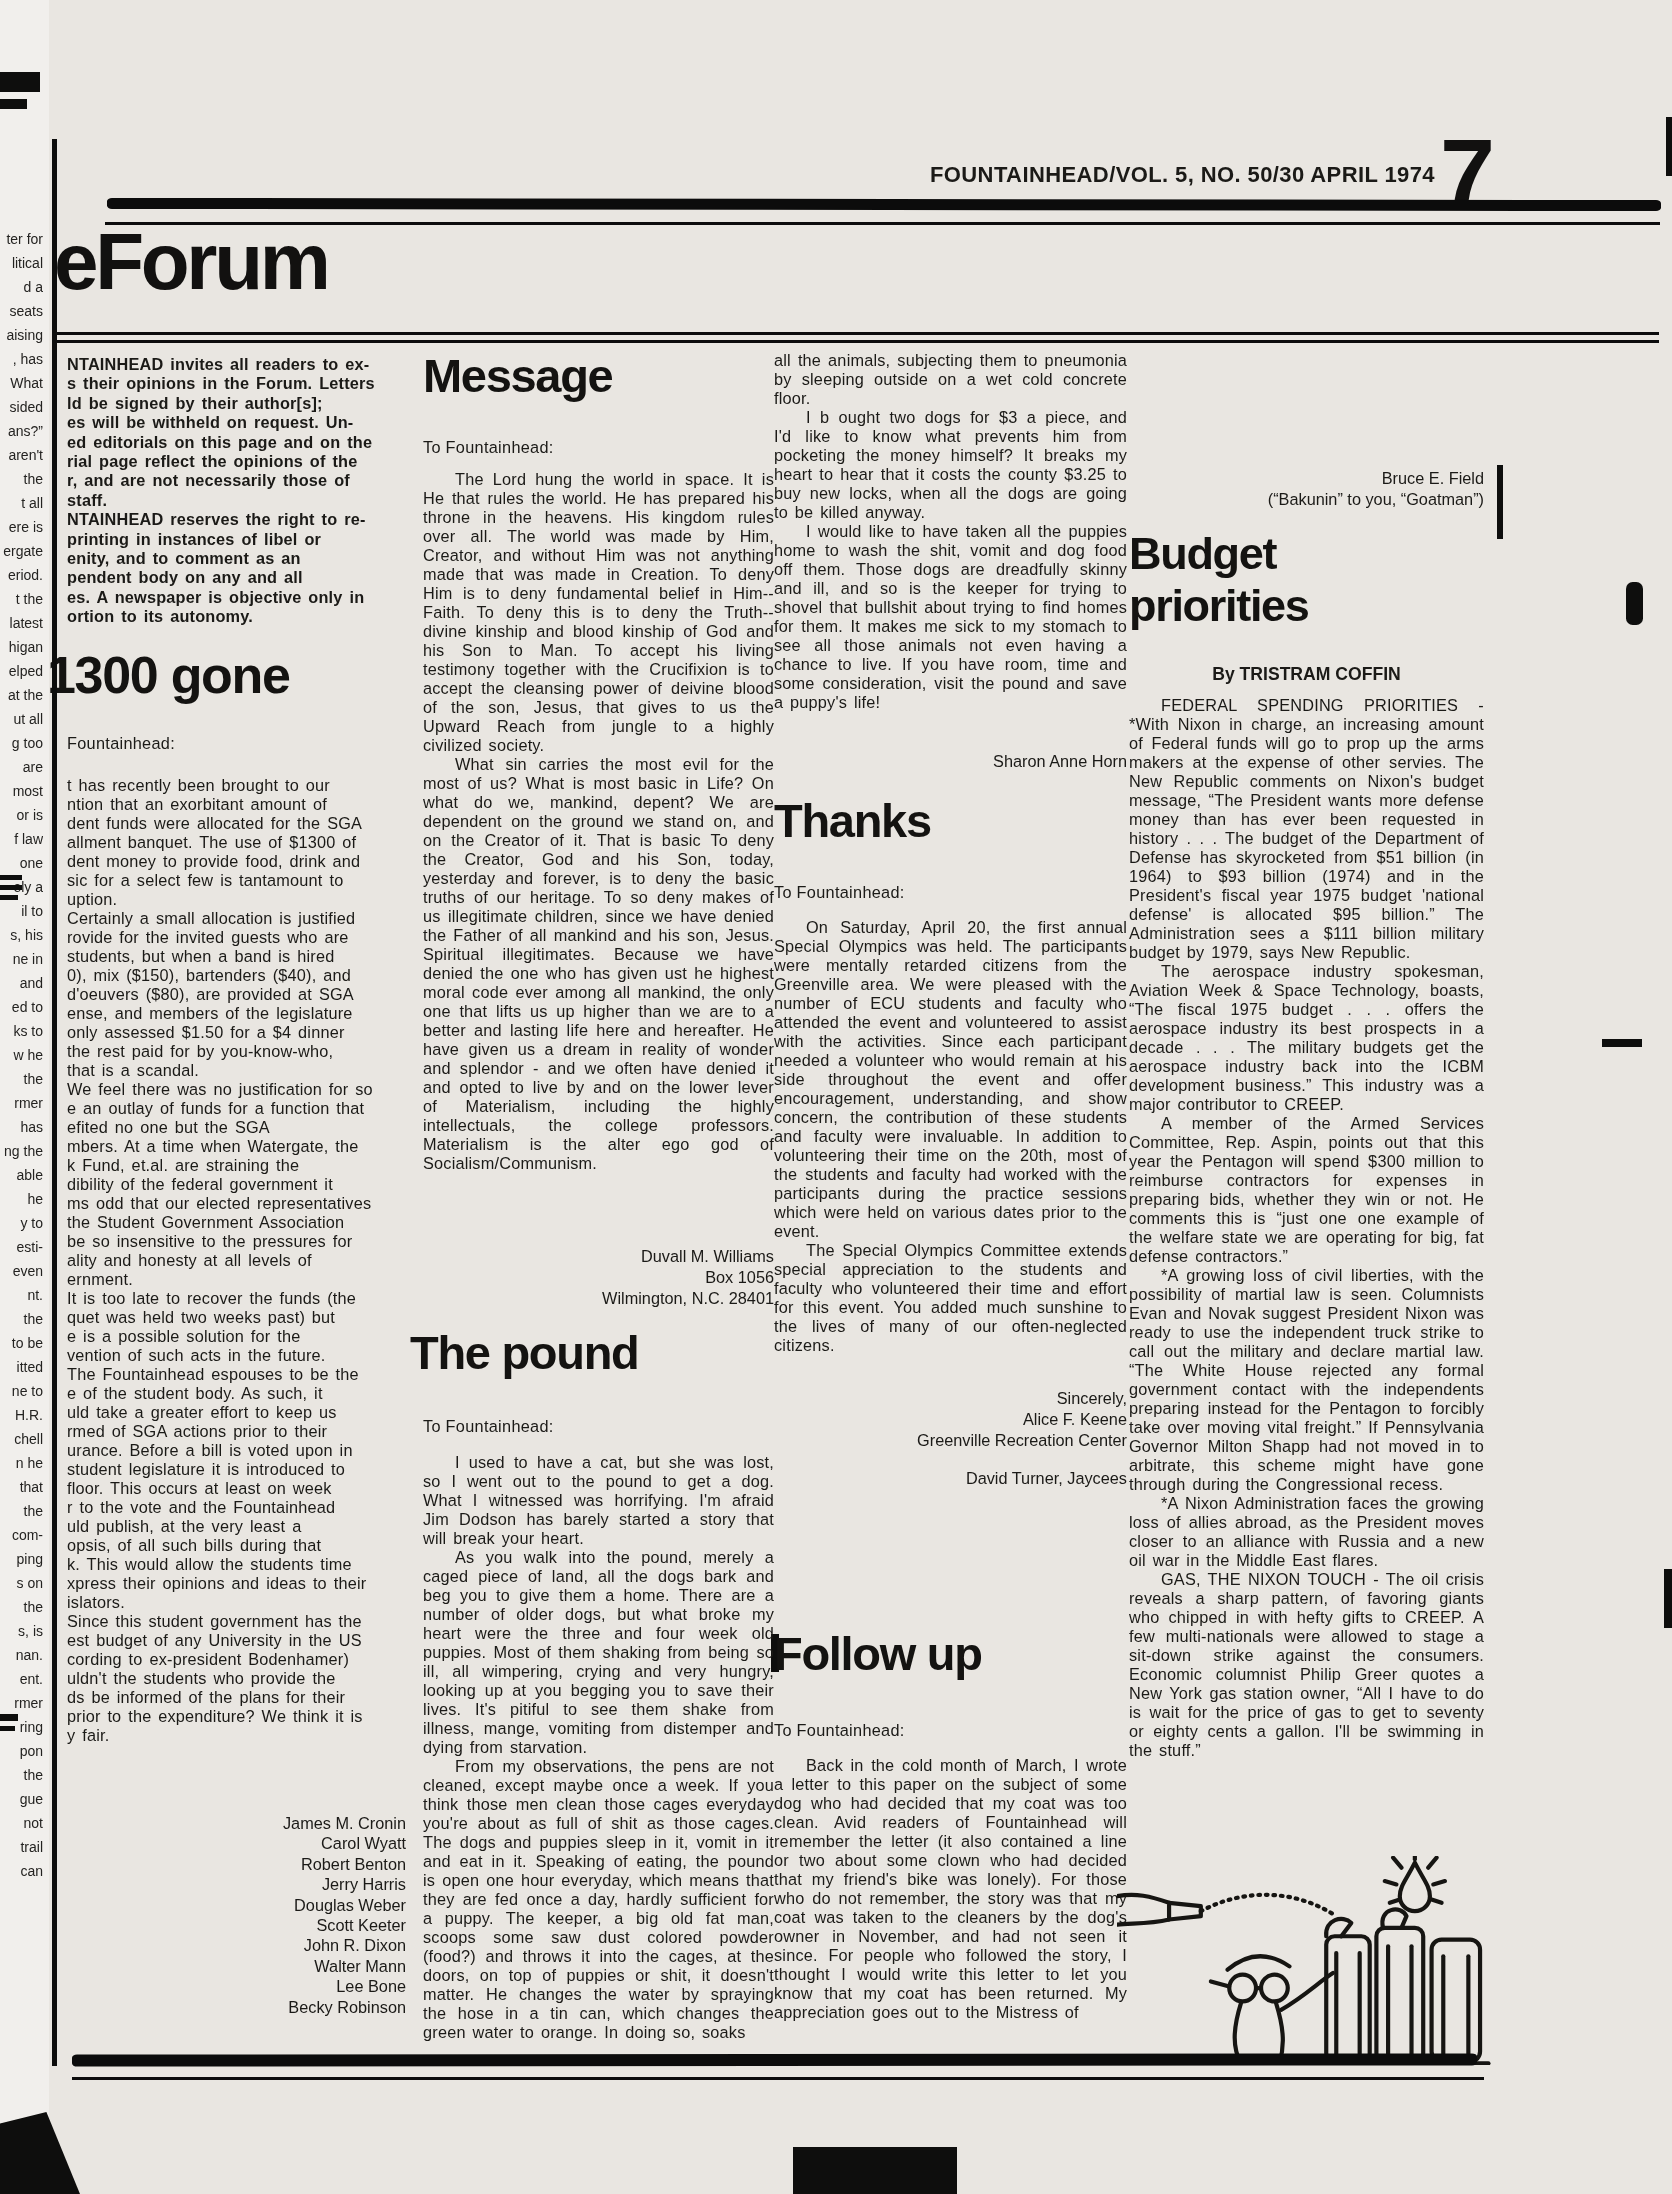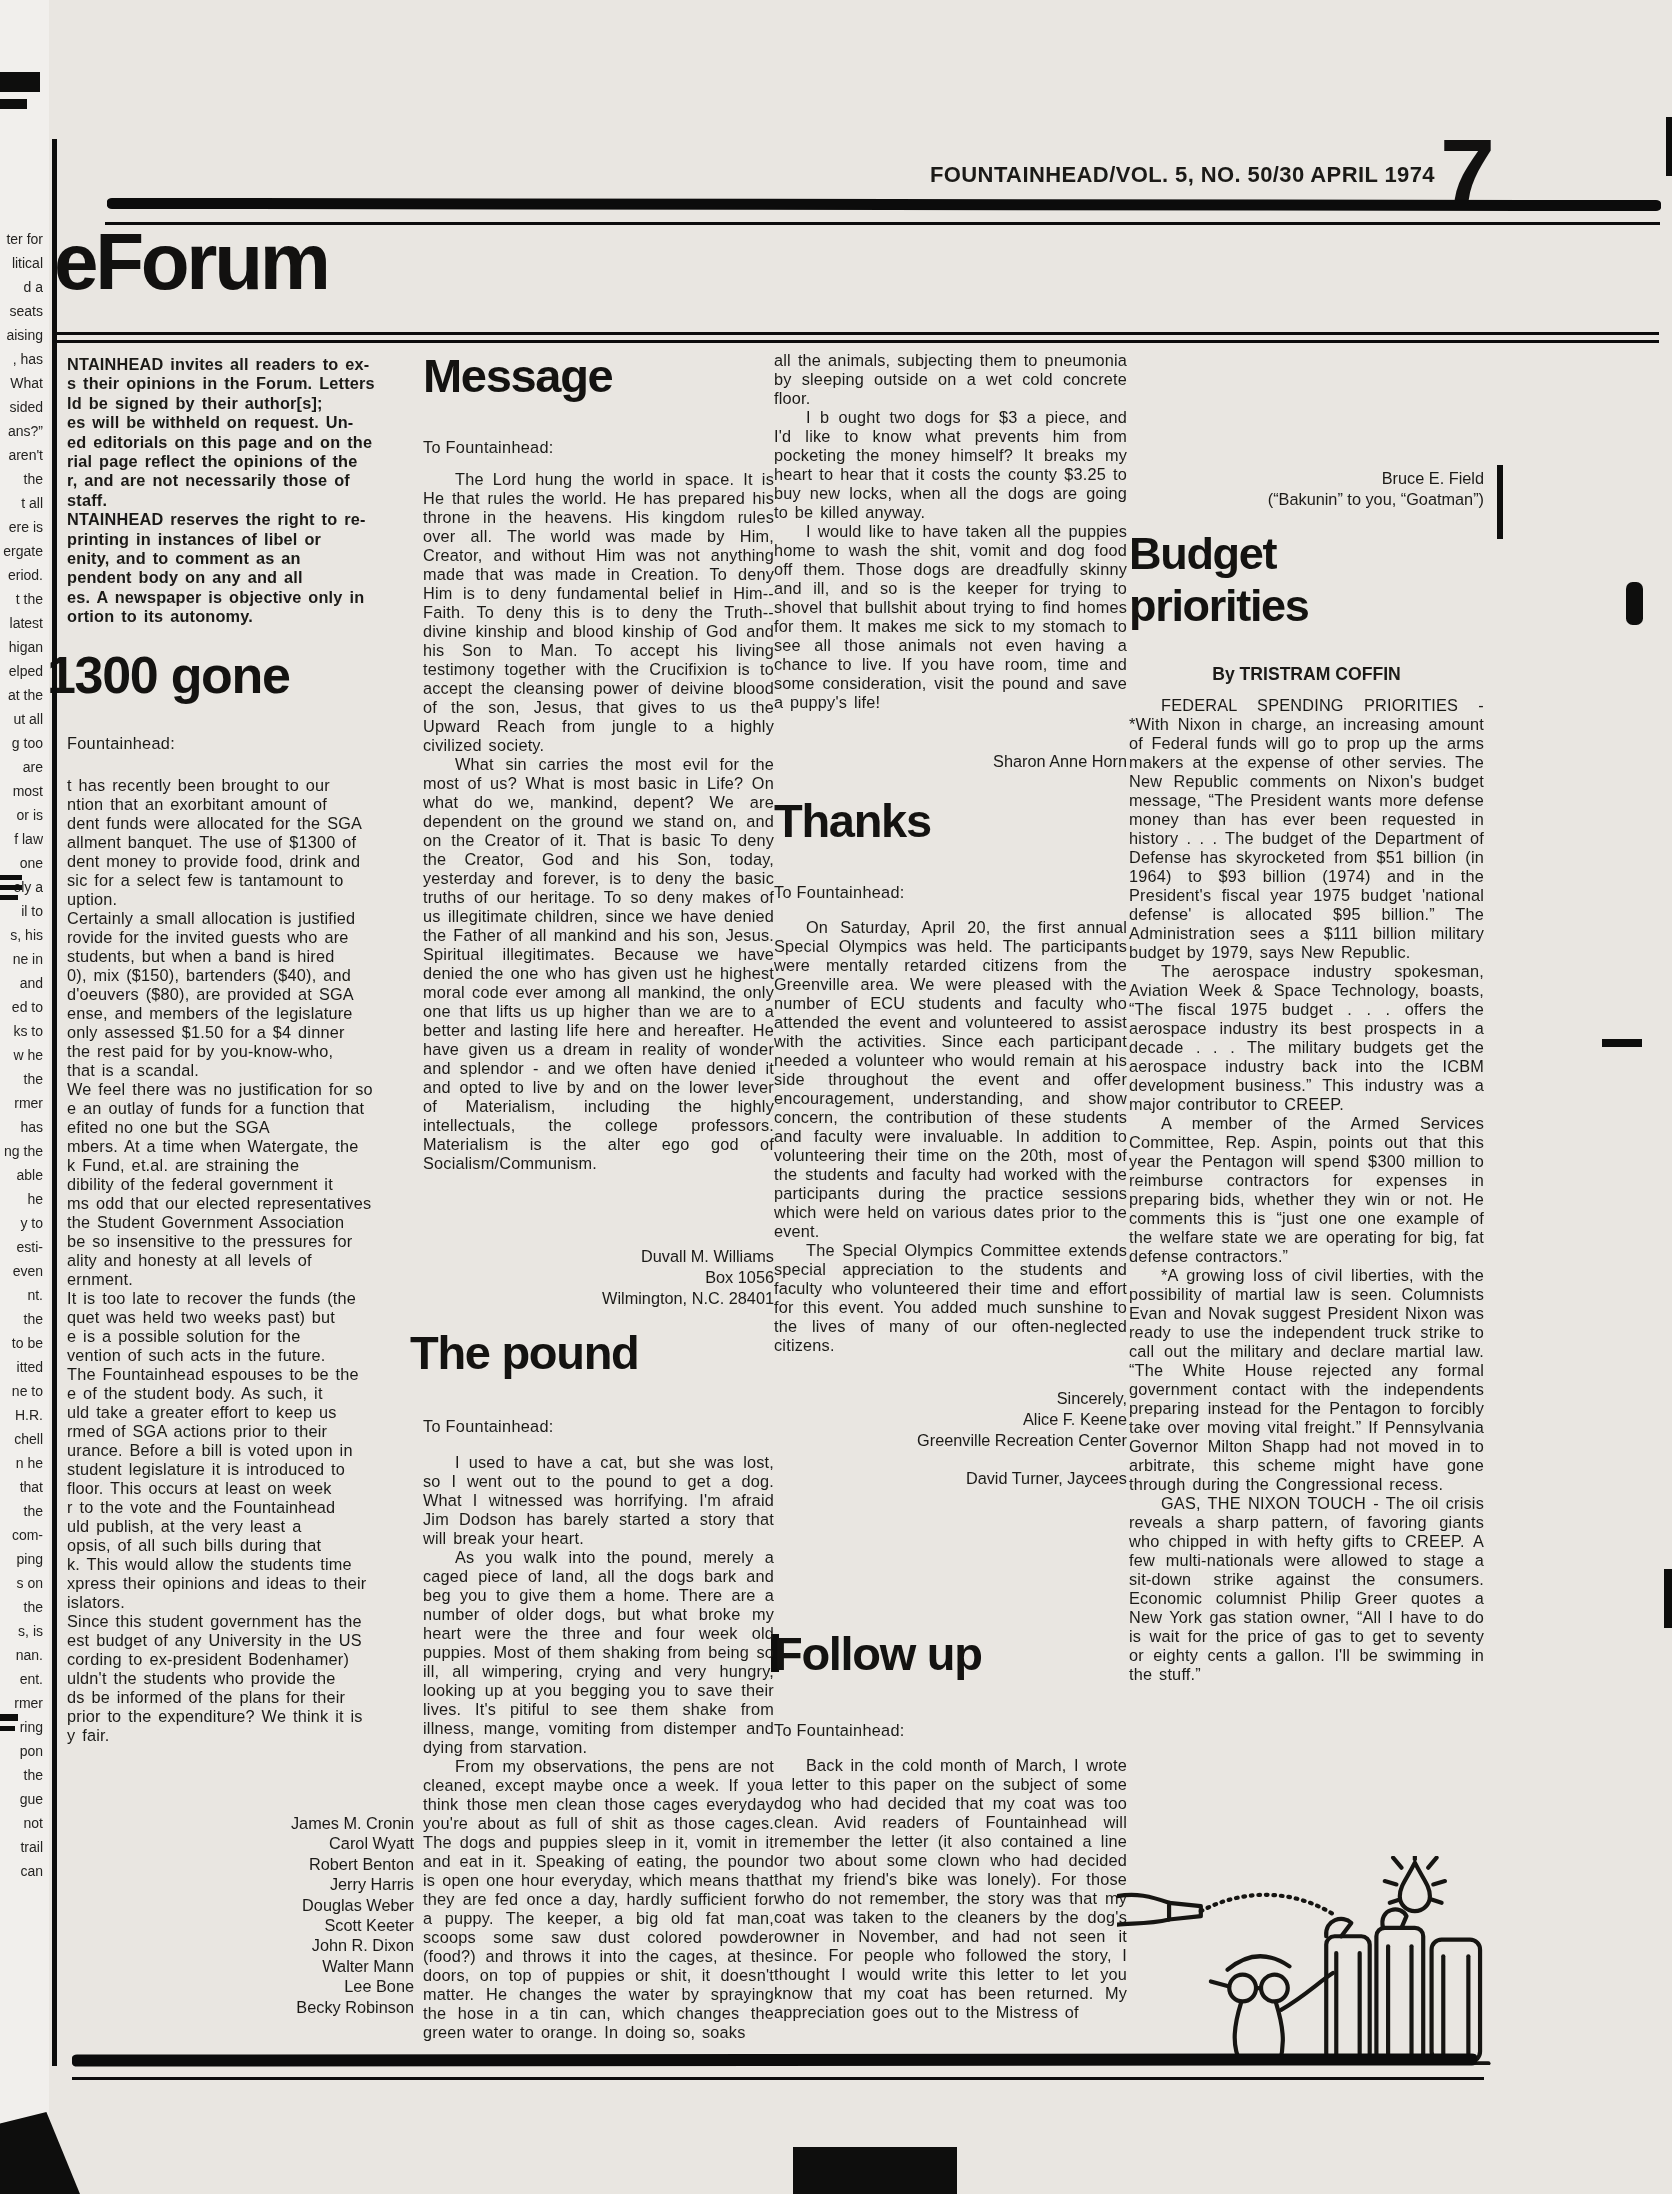--- a/index.html
+++ b/index.html
@@ -202,21 +202,21 @@
       <div class="tline">xpress their opinions and ideas to their</div>
       <div class="tline">islators.</div>
       <div class="tline">Since this student government has the</div>
       <div class="tline">est budget of any University in the US</div>
       <div class="tline">cording to ex-president Bodenhamer)</div>
       <div class="tline">uldn't the students who provide the</div>
       <div class="tline">ds be informed of the plans for their</div>
       <div class="tline">prior to the expenditure? We think it is</div>
       <div class="tline">y fair.</div>
     </div>
-  <div class="abs sigblock" style="left:66px;top:1813px;width:348px;line-height:20.4px;">
+  <div class="abs sigblock" style="left:58px;top:1813px;width:348px;line-height:20.4px;">
       <div class="sigline">James M. Cronin</div>
       <div class="sigline">Carol Wyatt</div>
       <div class="sigline">Robert Benton</div>
       <div class="sigline">Jerry Harris</div>
       <div class="sigline">Douglas Weber</div>
       <div class="sigline">Scott Keeter</div>
       <div class="sigline">John R. Dixon</div>
       <div class="sigline">Walter Mann</div>
       <div class="sigline">Lee Bone</div>
       <div class="sigline">Becky Robinson</div>
@@ -280,20 +280,21 @@
   <div class="abs sigblock" style="left:1129px;top:468px;width:355px;">
       <div class="sigline">Bruce E. Field</div>
       <div class="sigline">(“Bakunin” to you, “Goatman”)</div>
     </div>
   <div class="abs boldtxt" style="left:1129px;top:664px;width:355px;font-size:17.6px;text-align:center;">By TRISTRAM COFFIN</div>
   <div class="abs bodytxt clip" style="left:1129px;top:696px;width:355px;height:1161px;">
       <div class="para">FEDERAL SPENDING PRIORITIES - *With Nixon in charge, an increasing amount of Federal funds will go to prop up the arms makers at the expense of other servies.  The New Republic comments on Nixon's budget message, “The President wants more defense money than has ever been requested in history . . . The budget of the Department of Defense has skyrocketed from $51 billion (in 1964) to $93 billion (1974) and in the President's fiscal year 1975 budget 'national defense' is allocated $95 billion.”  The Administration sees a $111 billion military budget by 1979, says New Republic.</div>
       <div class="para">The aerospace industry spokesman, Aviation Week &amp; Space Technology, boasts, “The fiscal 1975 budget . . . offers the aerospace industry its best prospects in a decade . . . The military budgets get the aerospace industry back into the ICBM development business.”  This industry was a major contributor to CREEP.</div>
       <div class="para">A member of the Armed Services Committee, Rep. Aspin, points out that this year the Pentagon will spend $300 million to reimburse contractors for expenses in preparing bids, whether they win or not.  He comments this is “just one one example of the welfare state we are operating for big, fat defense contractors.”</div>
       <div class="para">*A growing loss of civil liberties, with the possibility of martial law is seen.  Columnists Evan and Novak suggest President Nixon was ready to use the independent truck strike to call out the military and declare martial law.  “The White House rejected any formal government contact with the independents preparing instead for the Pentagon to forcibly take over moving vital freight.”  If Pennsylvania Governor Milton Shapp had not moved in to arbitrate, this scheme might have gone through during the Congressional recess.</div>
+      <div class="para">*A Nixon Administration faces the growing loss of allies abroad, as the President moves closer to an alliance with Russia and a new oil war in the Middle East flares.</div>
       <div class="para">GAS, THE NIXON TOUCH - The oil crisis reveals a sharp pattern, of favoring giants who chipped in with hefty gifts to CREEP.  A few multi-nationals were allowed to stage a sit-down strike against the consumers.  Economic columnist Philip Greer quotes a New York gas station owner, “All I have to do is wait for the price of gas to get to seventy or eighty cents a gallon.  I'll be swimming in the stuff.”</div>
     </div>
 
   <div class="abs" style="left:1117px;top:1856px;width:375px;height:209px;">
     <svg width="375" height="209" viewBox="0 0 448 250" xmlns="http://www.w3.org/2000/svg">
       <g stroke="#161512" stroke-width="5" fill="none" stroke-linecap="round" stroke-linejoin="round">
 
         <path d="M0,48 C22,44 40,48 62,56 L62,76 C38,82 16,80 0,82"></path>
         <path d="M62,56 L100,60 L100,72 L62,76"></path>
         <path d="M100,66 C152,38 214,40 262,72" stroke-dasharray="2,7"></path>

